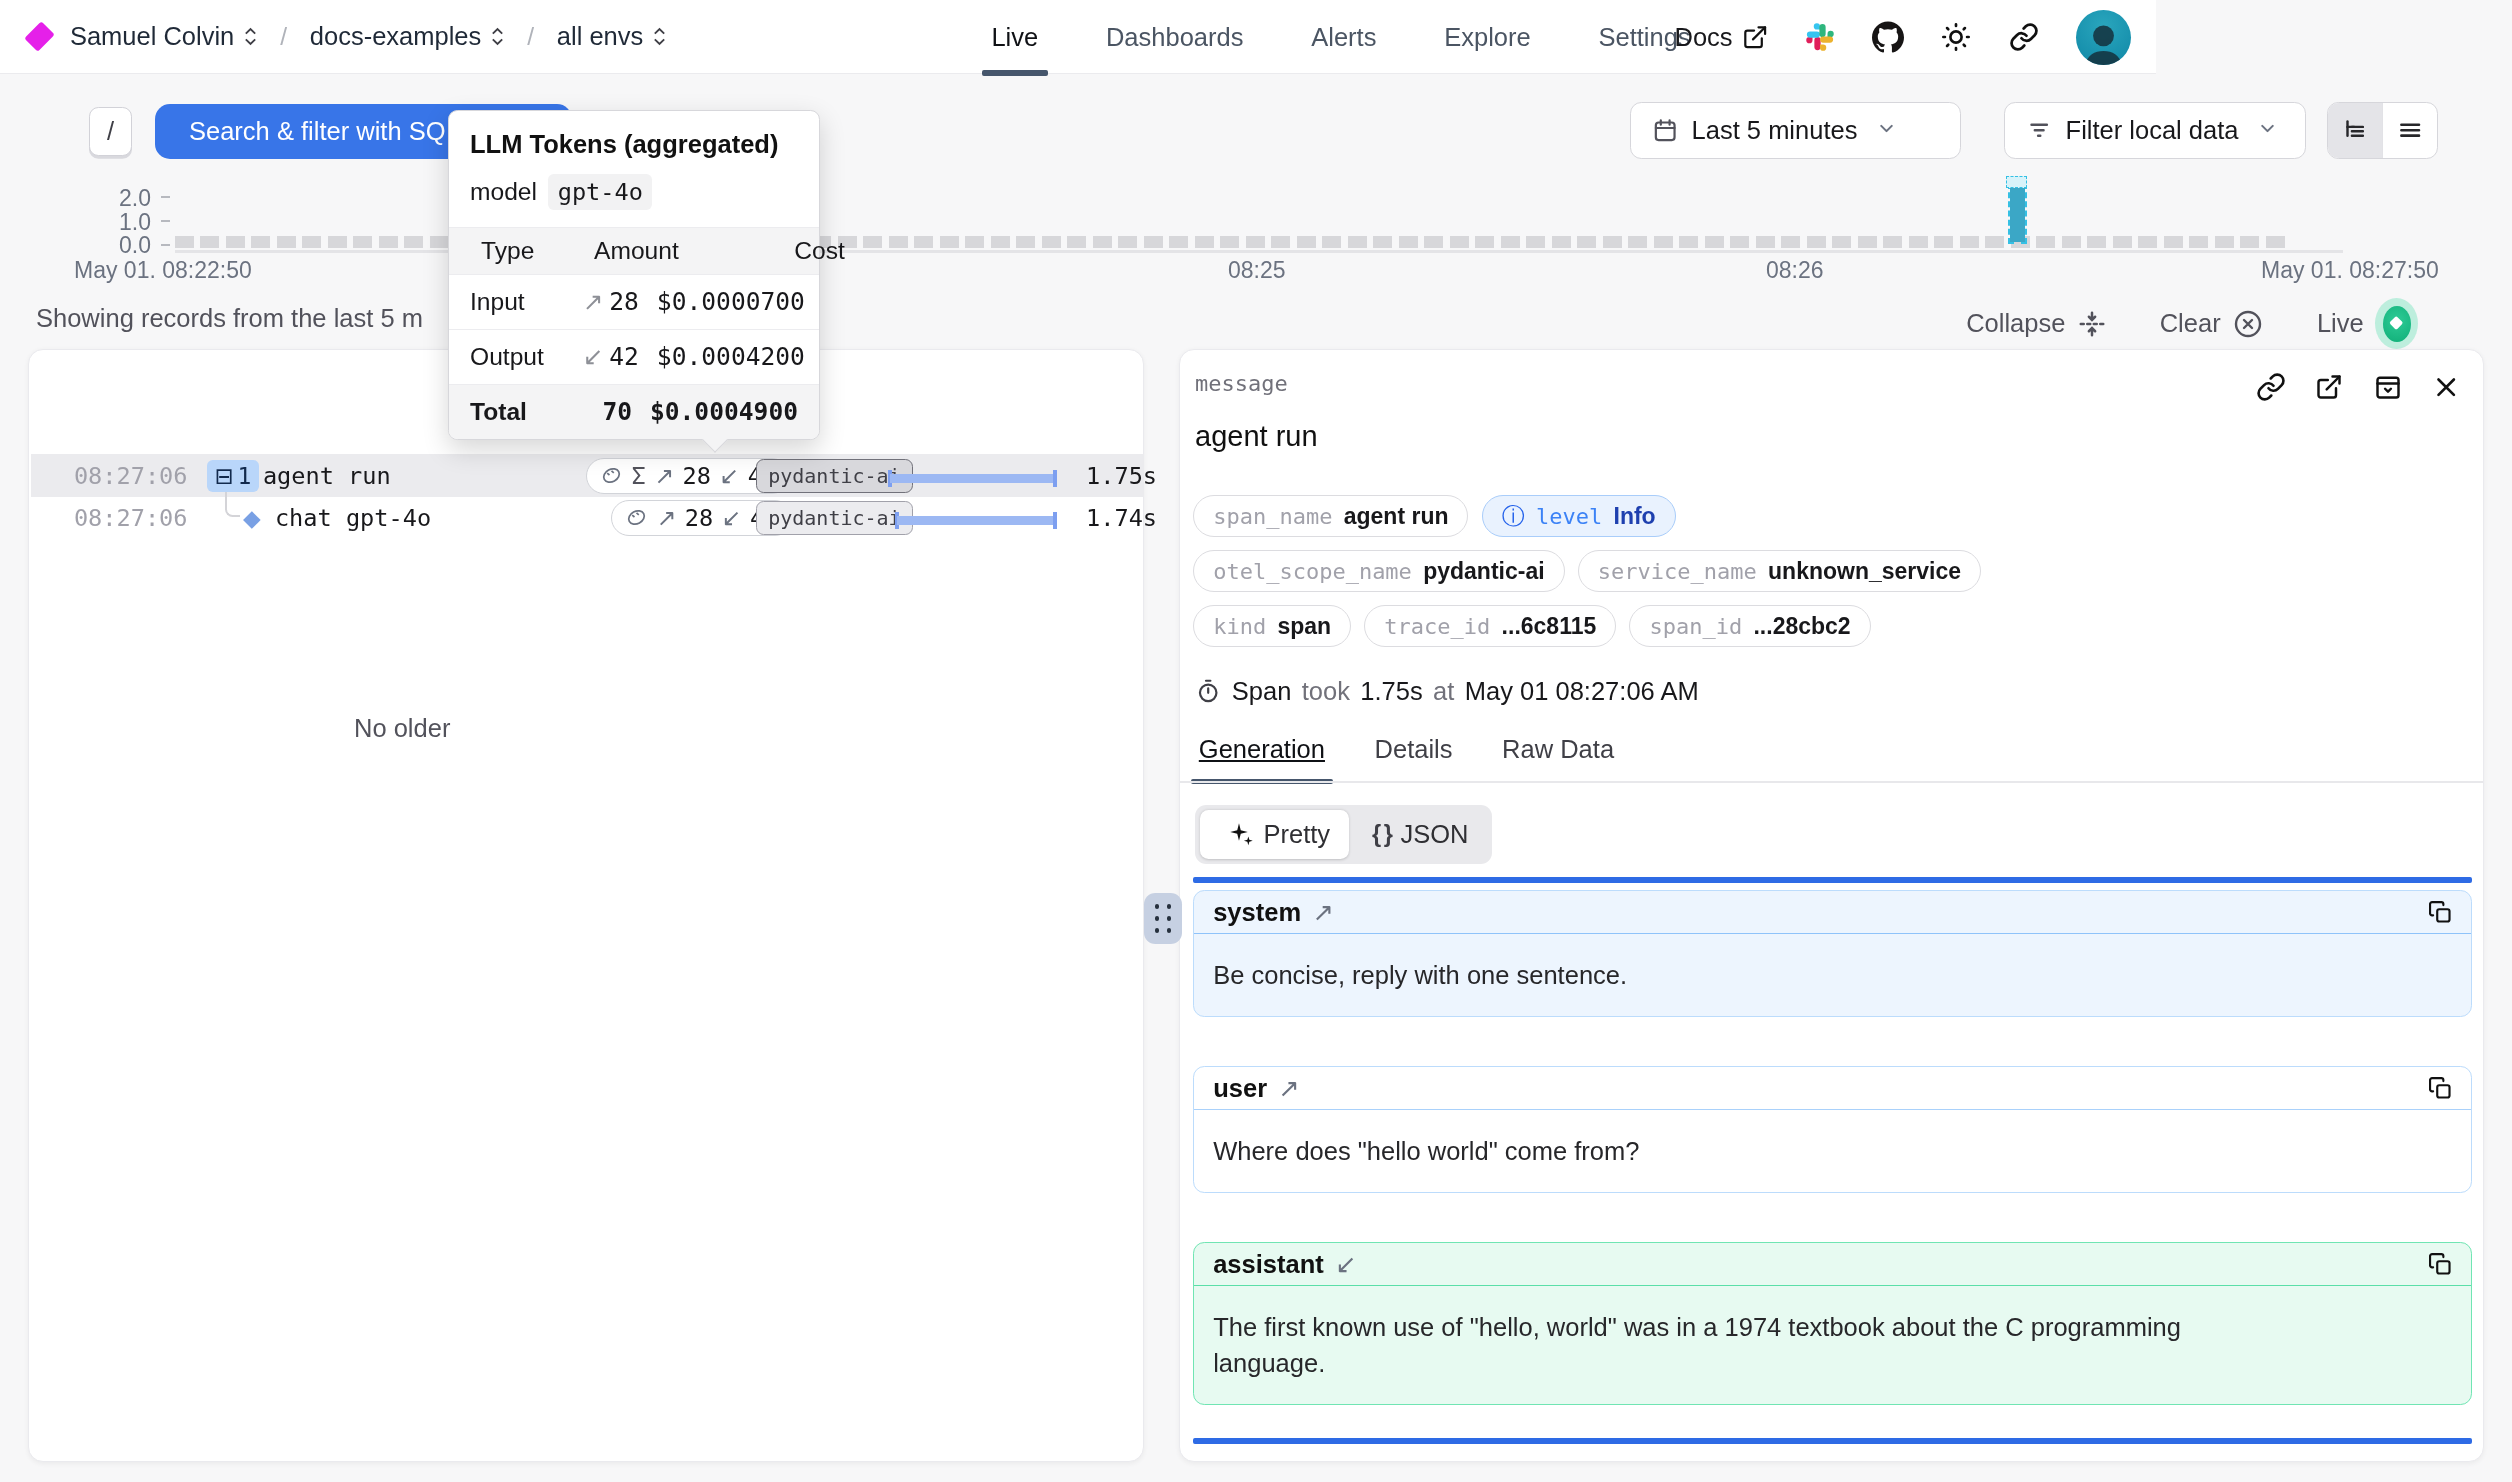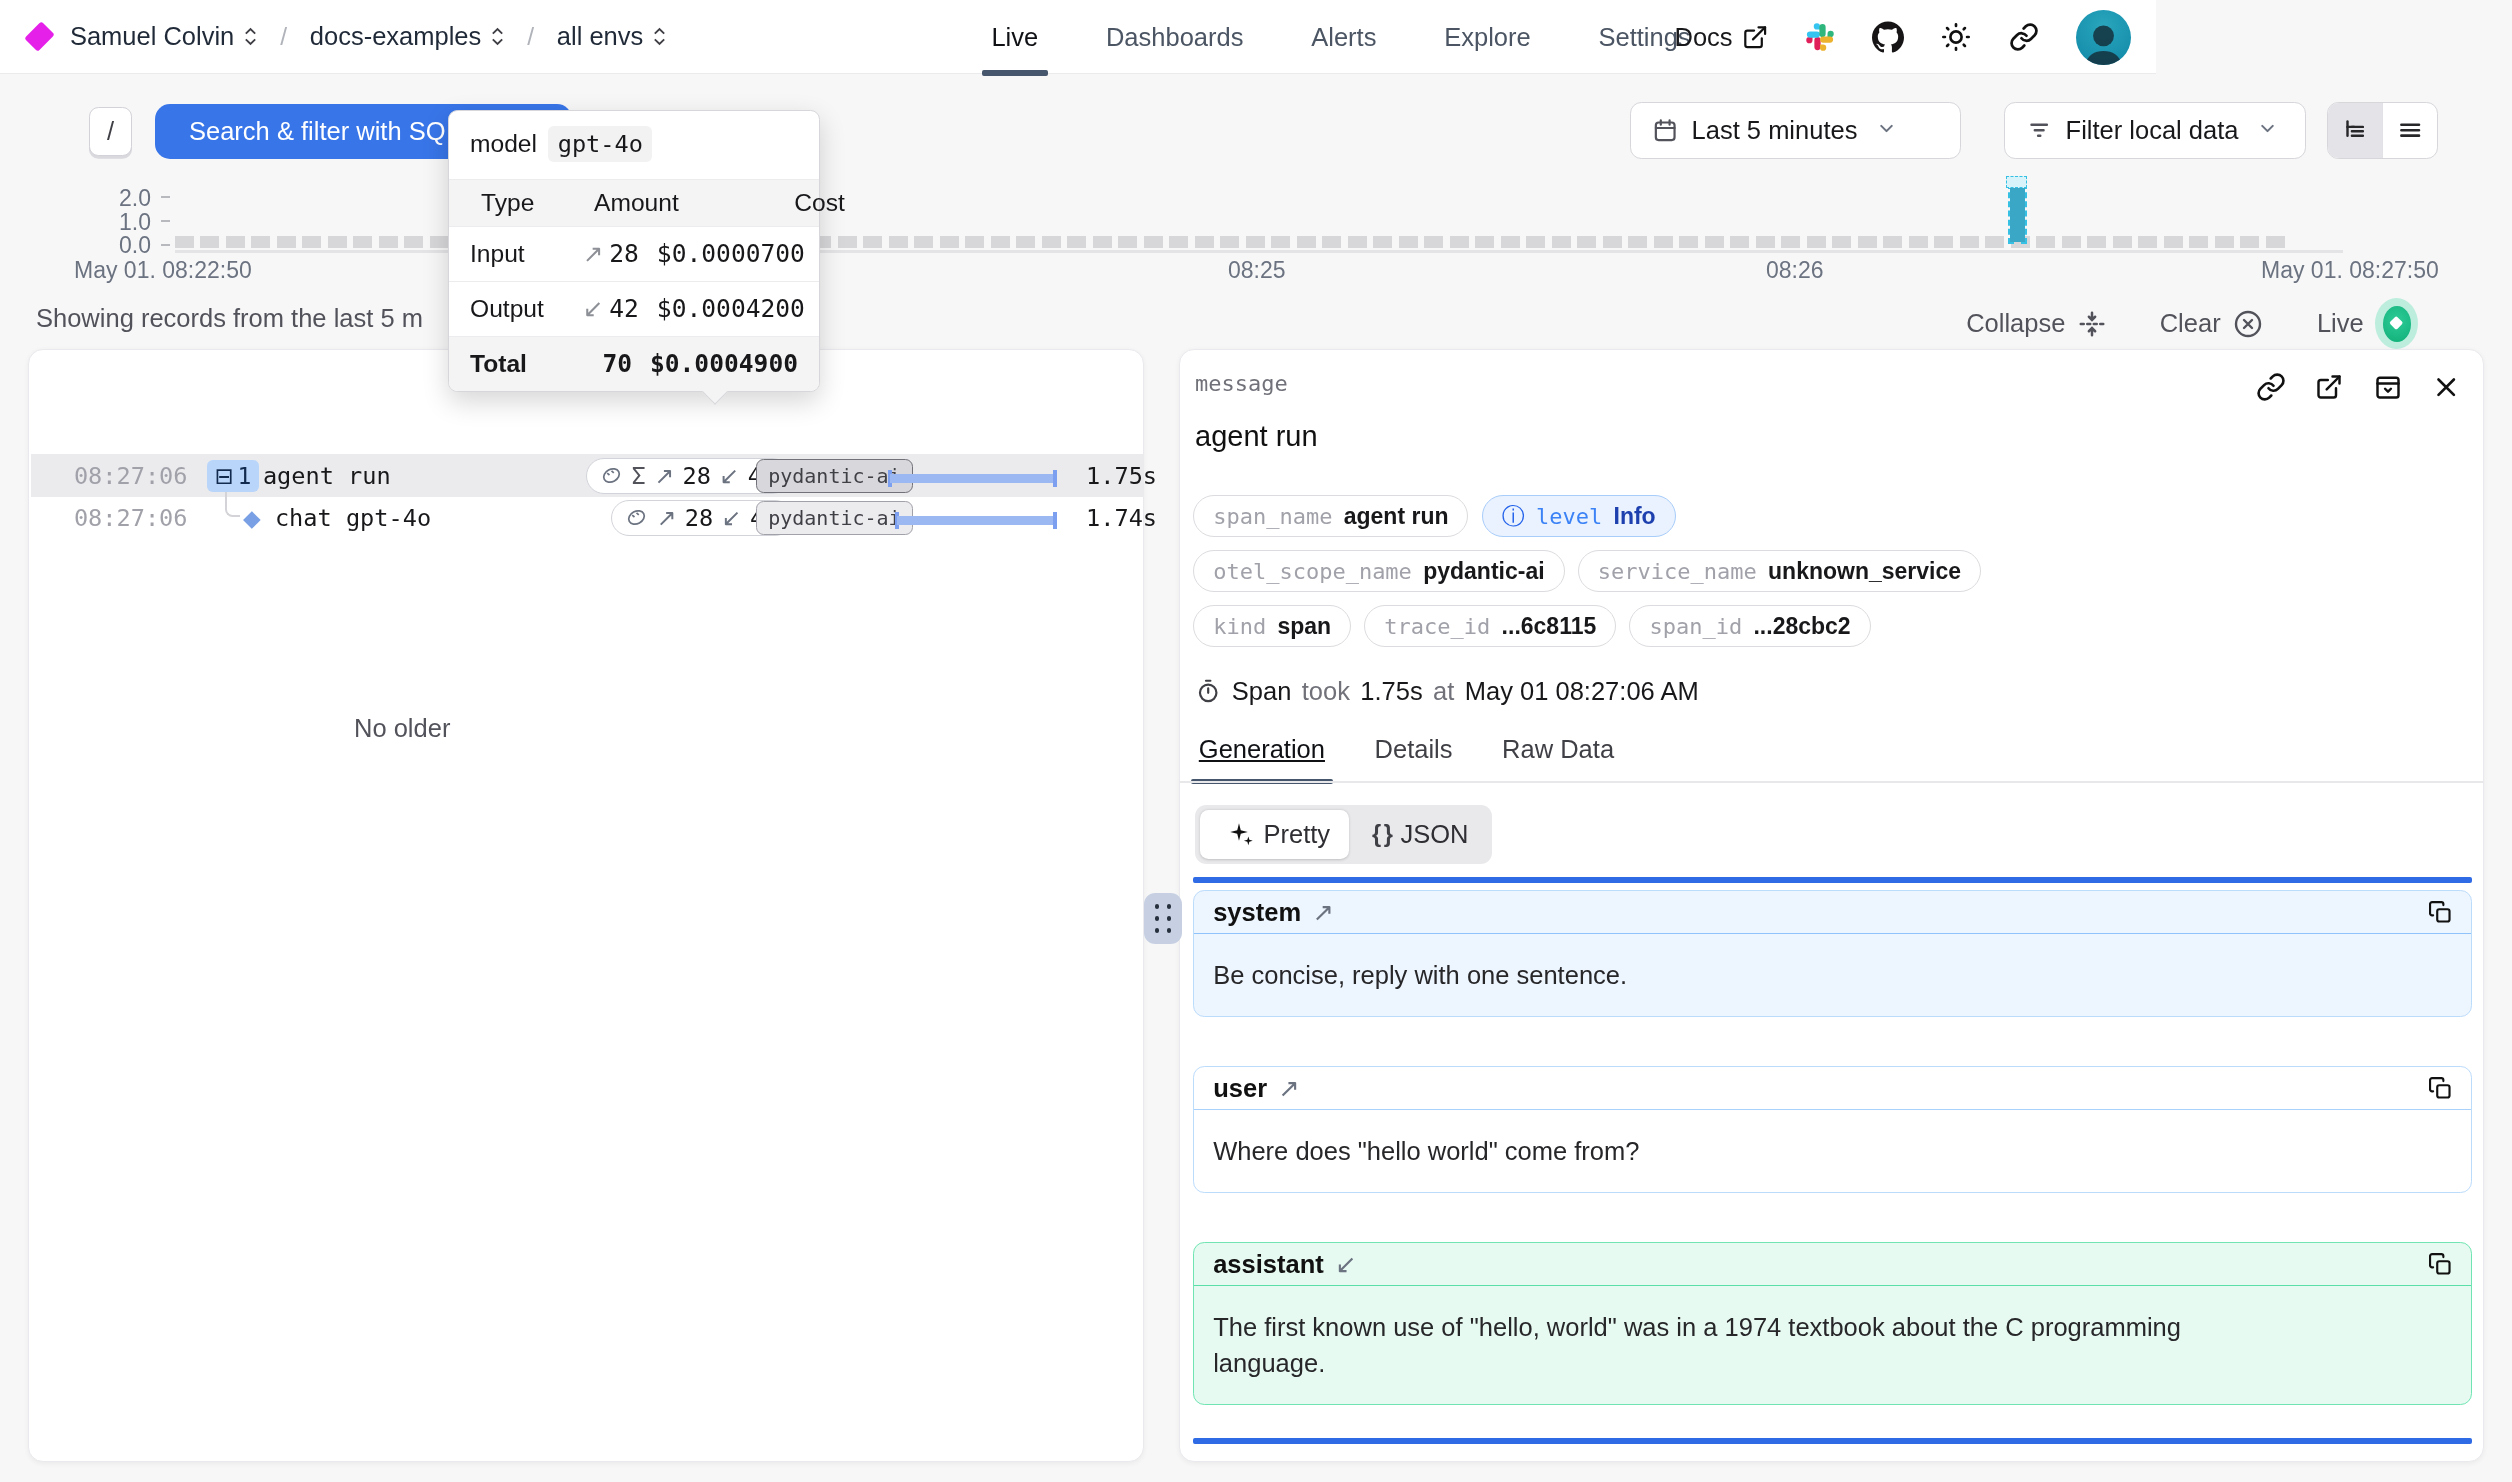--- a/index.html
+++ b/index.html
@@ -526,20 +526,21 @@
             </svg>
           </span>
       </div>
       <div class="msg-body" style="max-width:1124px;">The first known use of "hello, world" was in a 1974 textbook about the C programming language.</div>
     </div>
 
     <div class="blue-rule" style="top:1088px;"></div>
   </div>
 
   <div class="tooltip">
+    <div class="tt-title">LLM Tokens (aggregated)</div>
     <div class="tt-model">
       <span>model</span>
       <span class="tt-model-chip">gpt-4o</span>
     </div>
     <div class="tt-row head">
       <span class="tt-c1">Type</span>
       <span class="tt-c2">Amount</span>
       <span class="tt-c3">Cost</span>
     </div>
     <div class="tt-row">

